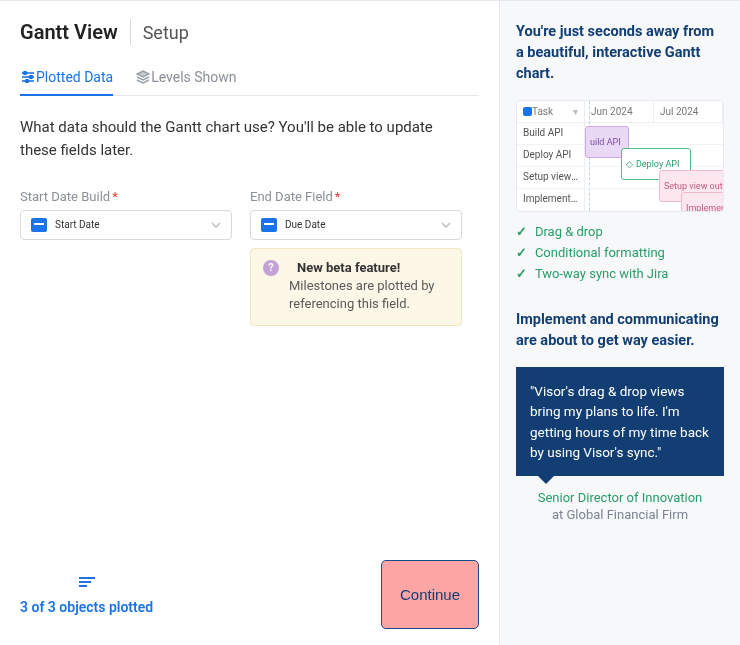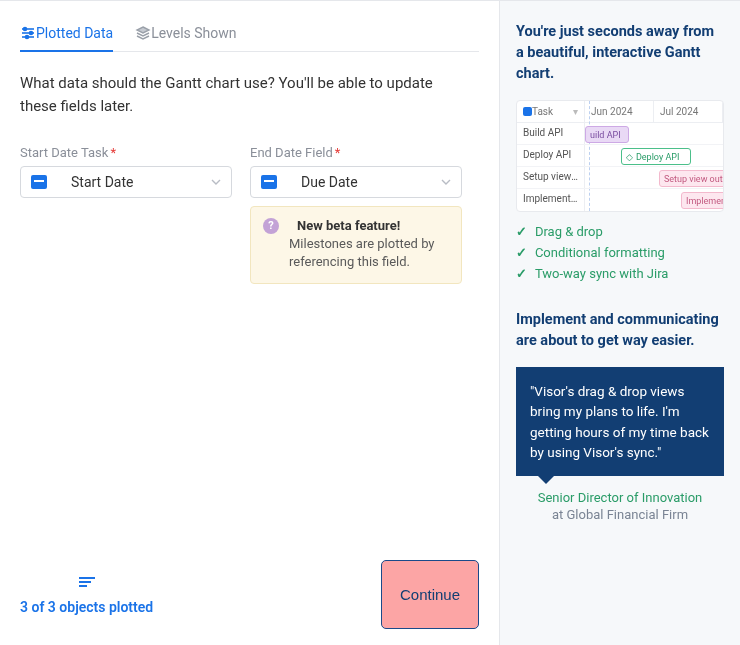--- a/index.html
+++ b/index.html
@@ -82,28 +82,28 @@
 .field-label {
   font-size: 13px;
   color: #8a8f99;
   margin-bottom: 6px;
   display: block;
 }
 .req { color: #e53935; margin-left: 2px; }
 .select {
   display: flex;
   align-items: center;
-  gap: 24px;
+  gap: 8px;
   border: 1px solid #d6d9de;
   border-radius: 4px;
   padding: 7px 10px;
   background: #fff;
   cursor: pointer;
   position: relative;
-  font-size: 14px;
+  font-size: 10px;
   color: #333;
 }
 .select .chev {
   margin-left: auto;
   color: #bbb;
 }
 .date-icon {
   width: 16px; height: 14px;
   background: #1a73e8;
   border-radius: 2px;
@@ -212,21 +212,21 @@
   display: grid;
   grid-template-columns: 68px 1fr;
   border-bottom: 1px solid #f2f3f6;
   position: relative;
   height: 22px;
 }
 .preview-row .lbl { padding: 4px 6px; color: #555; border-right: 1px solid #eceef2; white-space: nowrap; overflow: hidden; text-overflow: ellipsis; }
 .preview-row .lane { position: relative; }
 .bar {
   position: absolute;
-  top: 3px; height: 17px;
+  top: 3px; height: 32px;
   border-radius: 3px;
   font-size: 9px;
   display: flex; align-items: center;
   padding: 0 4px;
   white-space: nowrap;
 }
 .bar.purple { background: #e9d9f5; border: 1px solid #cda9e5; color: #7a4ca0; }
 .bar.green { background: #fff; border: 1px solid #4bbf8a; color: #2a9c68; }
 .bar.green::before { content: "◇"; margin-right: 3px; color: #2a9c68; }
 .bar.pink { background: #fde7ef; border: 1px solid #f3b9cd; color: #c25a80; }
@@ -272,20 +272,25 @@
 .attr .role { color: #2a9c68; }
 .attr .org { color: #7a8494; margin-top: 2px; }
 svg { display: block; }
 </style>
 </head>
 <body>
 
 <div class="container">
   <div class="main">
 
+    <div class="header">
+      <span class="title">Gantt View</span>
+      <span class="divider"></span>
+      <span class="subtitle">Setup</span>
+    </div>
 
     <div class="tabs">
       <div class="tab active">
         <span class="icon">
           <svg width="16" height="16" viewBox="0 0 16 16" fill="none" stroke="#1a73e8" stroke-width="1.6">
             <line x1="2" y1="4" x2="14" y2="4"></line>
               <line x1="2" y1="8" x2="14" y2="8"></line>
               <line x1="2" y1="12" x2="14" y2="12"></line>
             <circle cx="5" cy="4" r="1.5" fill="#1a73e8"></circle>
               <circle cx="11" cy="8" r="1.5" fill="#1a73e8"></circle>
@@ -304,21 +309,21 @@
         </span>
         <span>Levels Shown</span>
       </div>
     </div>
 
     <p class="prompt">What data should the Gantt chart use? You'll be able to update these fields later.</p>
 
     <div class="fields">
       <div class="field">
         <label class="field-label">
-          <span>Start Date Task</span><span class="req">*</span>
+          <span>Start Date Build</span><span class="req">*</span>
         </label>
         <div class="select">
           <span class="date-icon"></span>
           <span>Start Date</span>
           <span class="chev">
             <svg width="10" height="10" viewBox="0 0 10 10">
                 <path d="M1 3 L5 7 L9 3" stroke="#b8bcc4" stroke-width="1.4" fill="none"></path>
               </svg>
           </span>
         </div>

